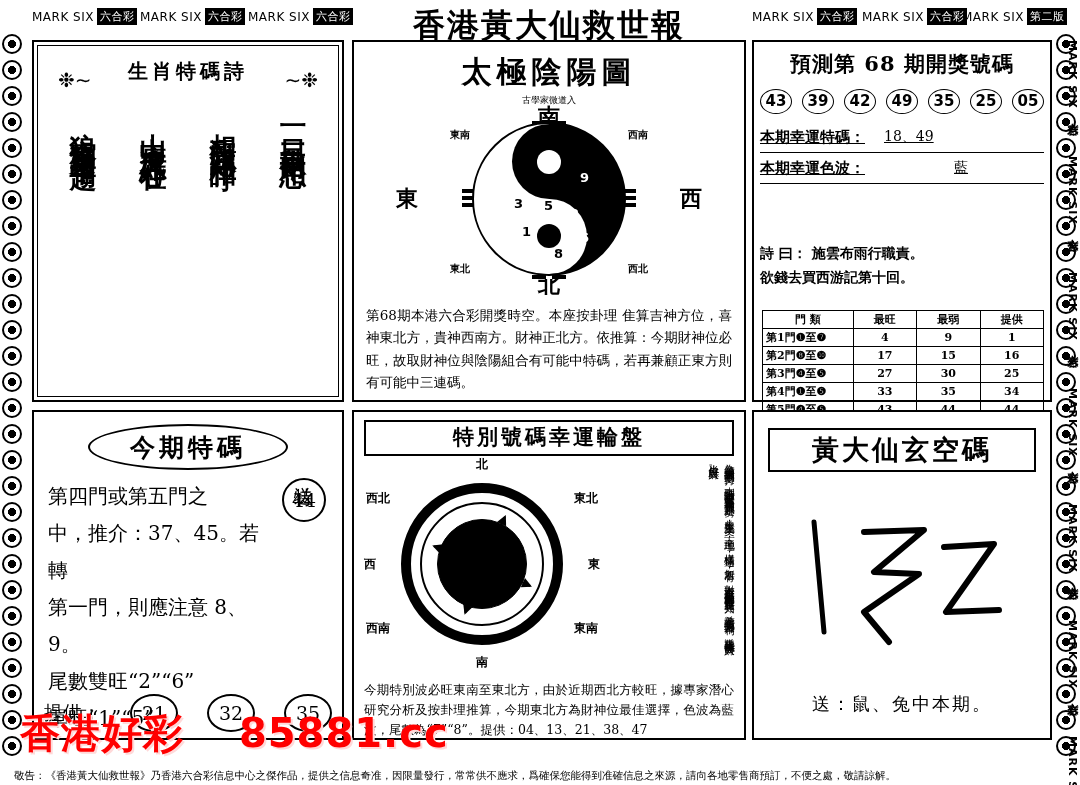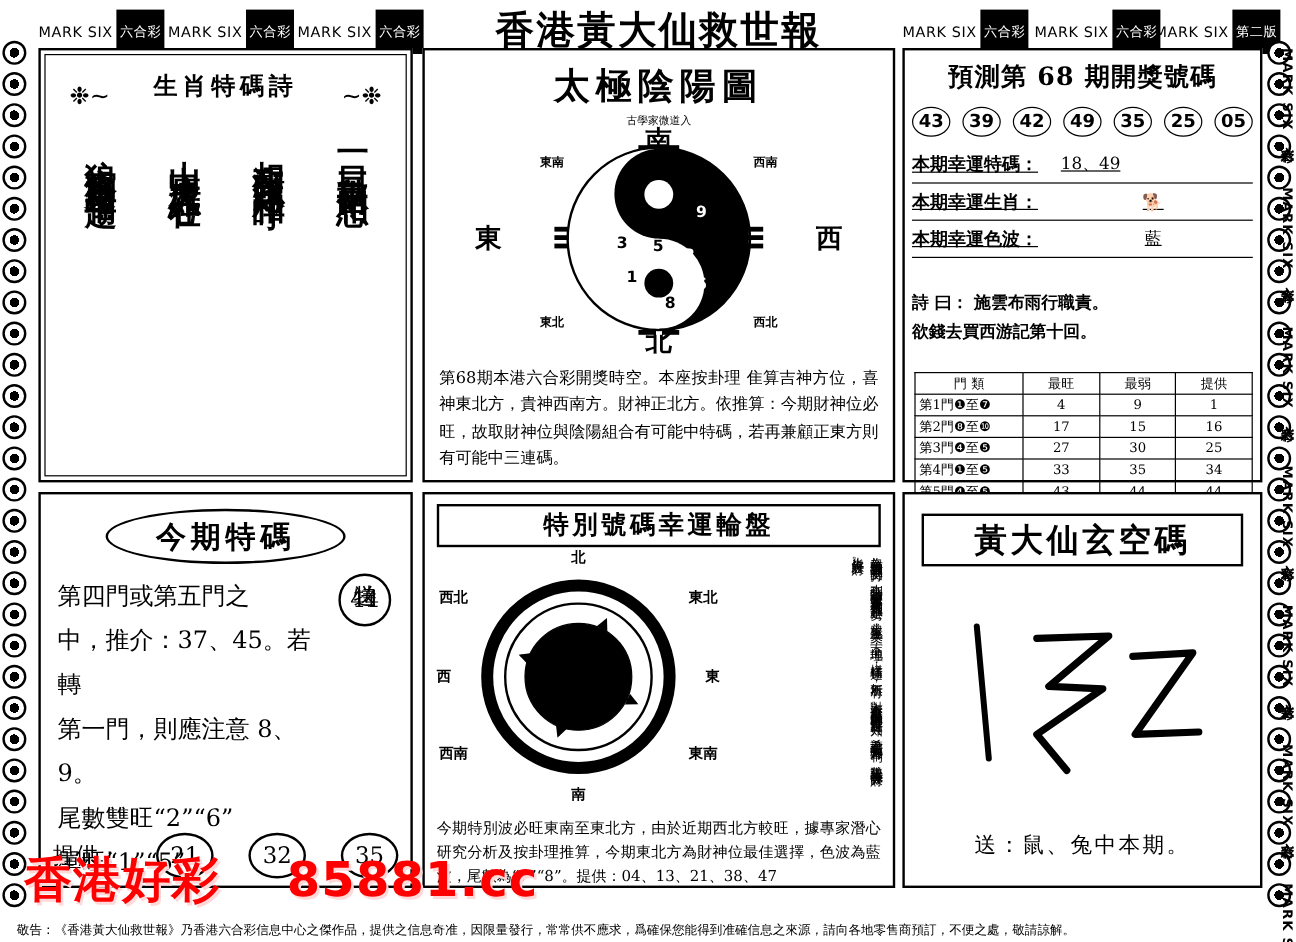--- a/index.html
+++ b/index.html
@@ -17,21 +17,21 @@
   .topbar{
     position:absolute;left:0;top:0;width:1080px;height:32px;
     display:flex;align-items:center;
     font-weight:bold;
   }
   .mark-chip{
     font-size:12px;font-weight:normal;letter-spacing:0.5px;
     white-space:nowrap;display:flex;align-items:center;gap:3px;
   }
   .mark-chip .cn{
-    background:#000;color:#fff;padding:11px 3px;font-size:11px;
+    background:#000;color:#fff;padding:1px 3px;font-size:11px;
     font-family:"DejaVu Sans","Liberation Sans",sans-serif;
   }
   .topbar .slot{position:absolute;top:8px;}
 
   
   .rail{
     position:absolute;top:0;width:26px;height:785px;
   }
   .rail-left{left:0;}
   .rail-right{right:0;}
@@ -160,21 +160,21 @@
     position:absolute;left:8px;right:8px;top:250px;text-align:center;
     font-family:"DejaVu Serif","Liberation Serif",serif;
     font-size:13px;font-weight:bold;letter-spacing:1px;
   }
   table.mini{
     position:absolute;left:8px;top:268px;width:282px;
     border-collapse:collapse;font-size:11px;
     font-family:"DejaVu Serif","Liberation Serif",serif;
   }
   table.mini td,table.mini th{
-    border:1px solid #000;text-align:center;padding:1px 17px;font-weight:normal;
+    border:1px solid #000;text-align:center;padding:1px 17px;font-weight:bold;
   }
   table.mini td.first{text-align:left;padding-left:3px;white-space:nowrap;}
 
   
   #p-special{left:32px;top:410px;width:312px;height:330px;}
   .oval{
     position:absolute;left:50%;transform:translateX(-50%);top:12px;
     width:196px;height:42px;border:2px solid #000;border-radius:50%;
     display:flex;align-items:center;justify-content:center;
     font-family:"DejaVu Serif","Liberation Serif",serif;
@@ -453,24 +453,20 @@
       <div class="ball">42</div>
       <div class="ball">49</div>
       <div class="ball">35</div>
       <div class="ball">25</div>
       <div class="ball">05</div>
     </div>
     <div class="pred-rows">
       <div class="pred-row">
         <span class="lbl">本期幸運特碼：</span>
         <span class="val left">18、49</span>
-      </div>
-      <div class="pred-row">
-        <span class="lbl">本期幸運生肖：</span>
-        <span class="val">🐕</span>
       </div>
       <div class="pred-row">
         <span class="lbl">本期幸運色波：</span>
         <span class="val">藍</span>
       </div>
     </div>
     <div class="pred-poem">
       <div>
         <span>詩 曰：</span>
         <span>施雲布雨行職責。</span>

